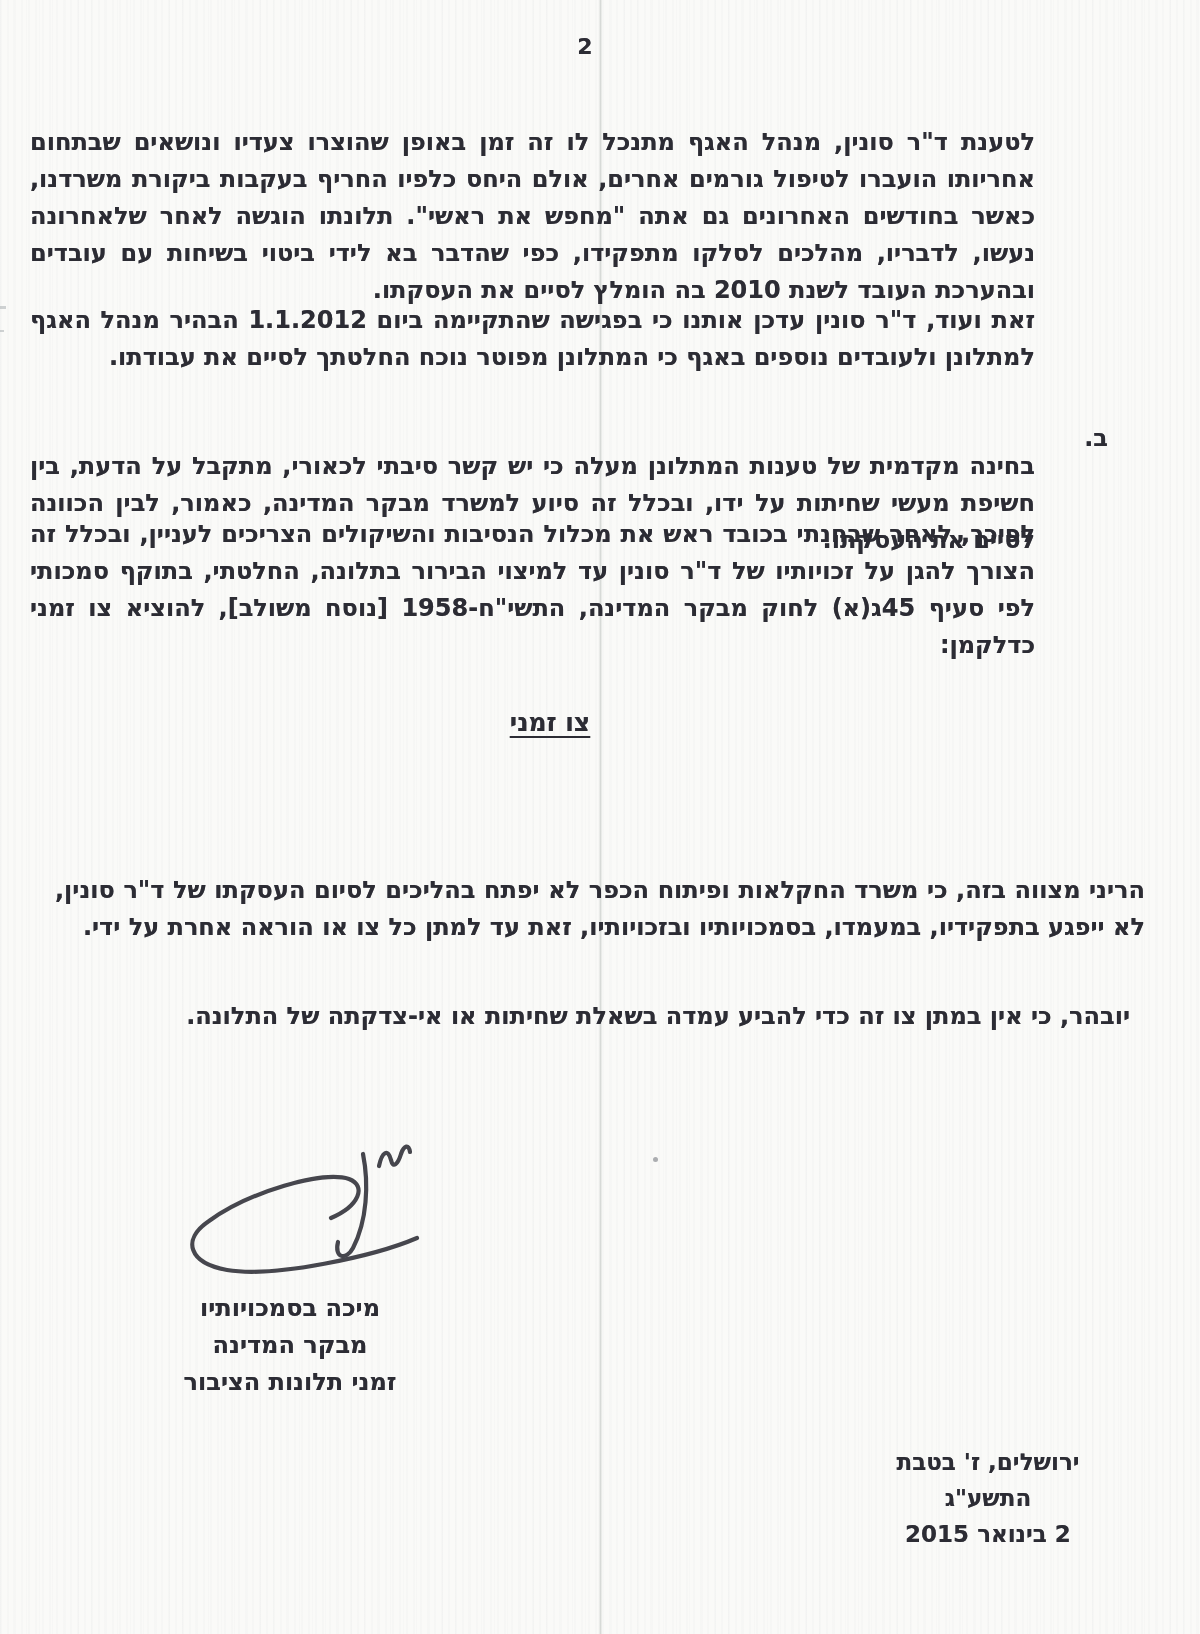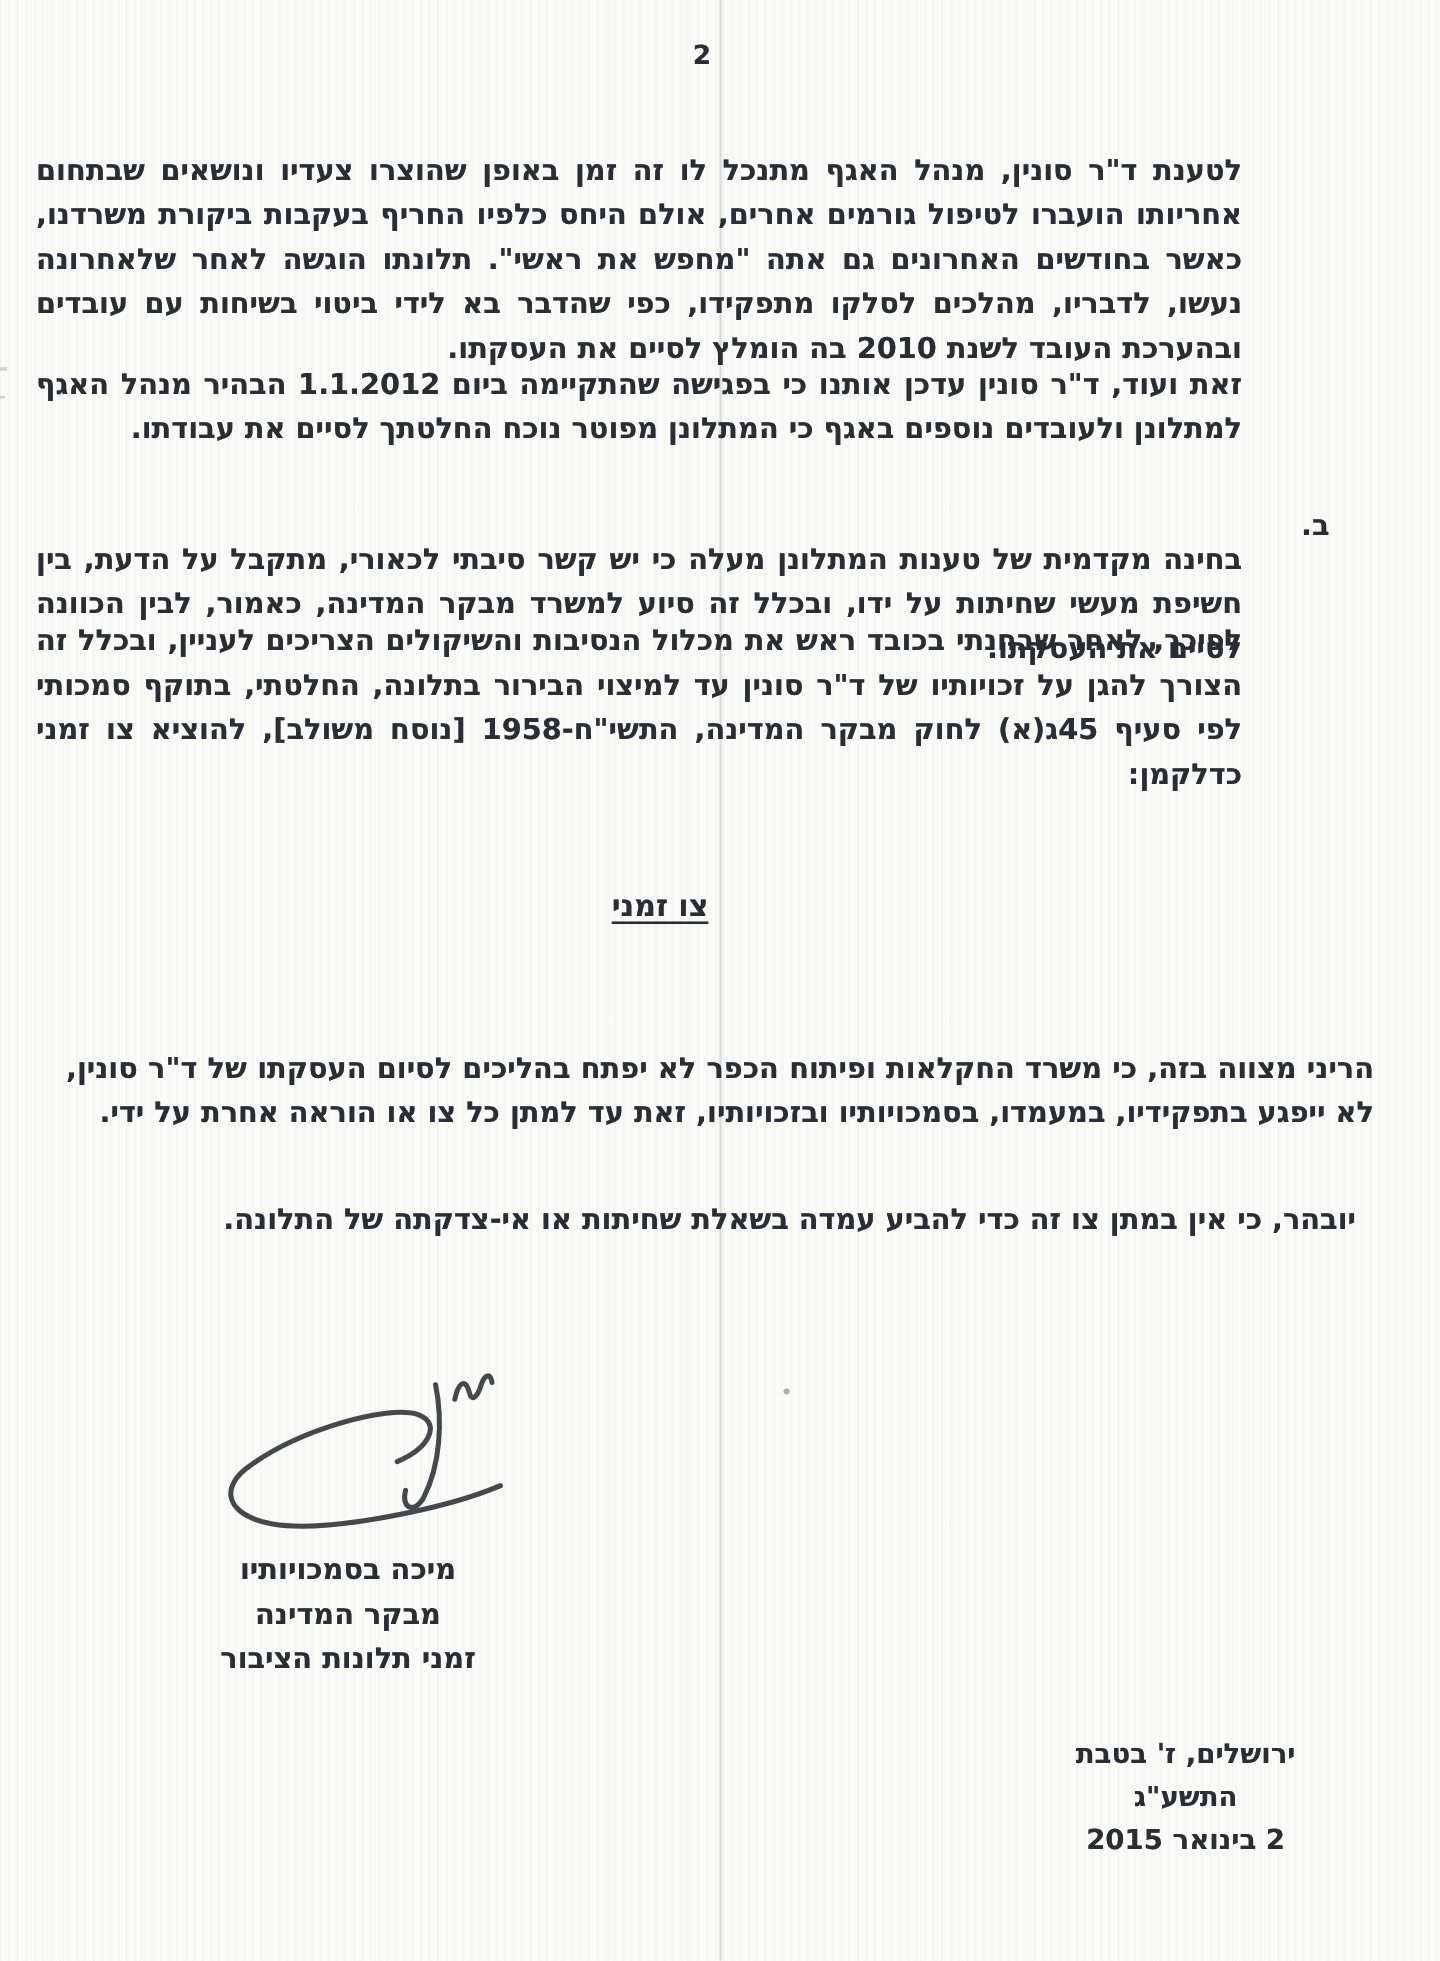--- a/index.html
+++ b/index.html
@@ -34,21 +34,21 @@
     text-shadow:0 0 0.5px rgba(35,35,45,0.55);
   }
   .col{right:165px;width:1005px;}
   .p1{top:124px;}
   .p2{top:302px;}
   .marker{right:92px;top:424px;font-size:24px;font-weight:700;direction:rtl;z-index:2;
     text-shadow:0 0 0.5px rgba(35,35,45,0.55);}
   .itemb{top:448px;}
   .p3{top:516px;}
   .heading{
-    left:452px;top:740px;width:196px;
+    left:452px;top:708px;width:196px;
     direction:rtl;text-align:center;font-size:25px;font-weight:700;
     text-decoration:underline;text-underline-offset:5px;text-decoration-thickness:2px;
     z-index:2;text-shadow:0 0 0.5px rgba(35,35,45,0.55);
   }
   .p4{top:872px;right:55px;width:1090px;margin-left:35px;}
   .p5{top:998px;right:70px;width:1062px;}
   .sig-svg{left:165px;top:1126px;z-index:2;}
   .sig-block{
     left:150px;top:1290px;width:280px;
     direction:rtl;text-align:center;font-size:24px;line-height:37px;font-weight:700;

